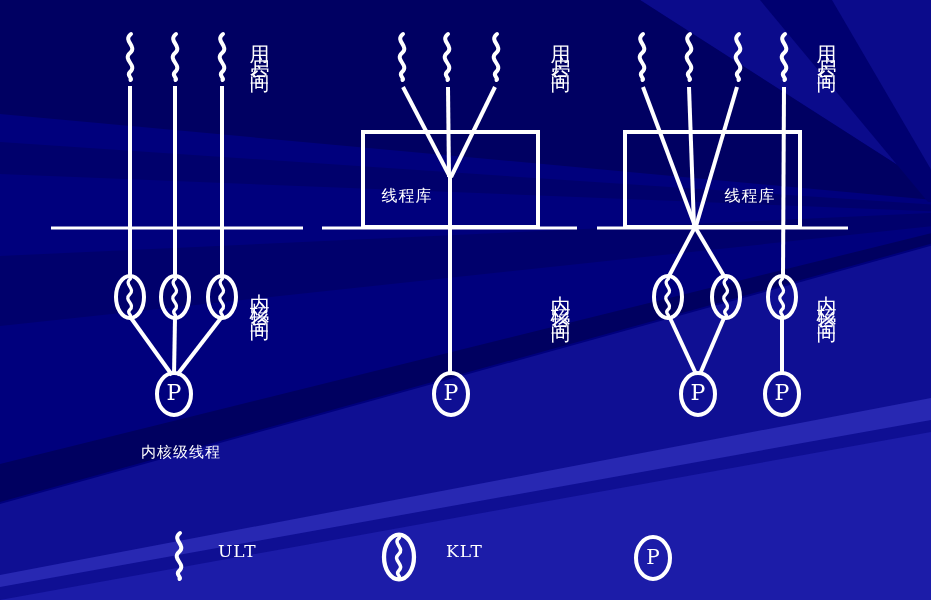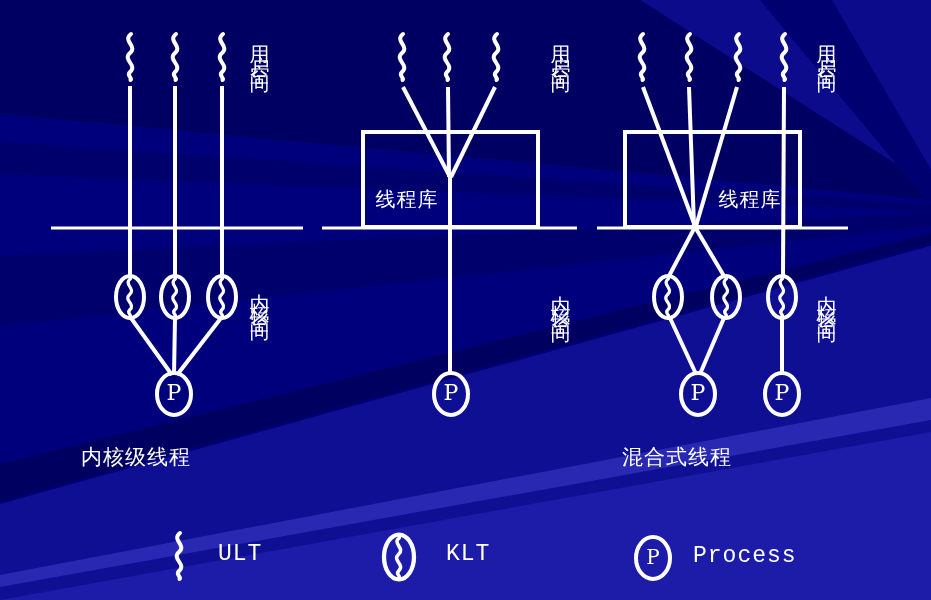--- a/index.html
+++ b/index.html
@@ -8,27 +8,27 @@
     font-family:"DejaVu Serif","Liberation Serif",serif;
     color:#fff;
   }
   .stage svg{position:absolute;left:0;top:0;}
   .txt{position:absolute;color:#fff;white-space:nowrap;}
   .vtext{
     position:absolute;color:#fff;
     writing-mode:vertical-rl;text-orientation:upright;
     font-size:20px;letter-spacing:9px;line-height:20px;
   }
-  .caption{font-size:21px;width:200px;text-align:left;letter-spacing:1px;}
-  .boxlabel{font-size:20px;width:100px;text-align:center;letter-spacing:1px;}
+  .caption{font-size:15px;width:200px;text-align:center;letter-spacing:1px;}
+  .boxlabel{font-size:16px;width:100px;text-align:center;letter-spacing:1px;}
   .pletter{
     position:absolute;font-size:22px;
     transform:translate(-50%,-55%);
   }
-  .legendlabel{font-size:23px;letter-spacing:1px;font-family:Liberation Mono, monospace;}
+  .legendlabel{font-size:17px;letter-spacing:1px;}
 </style>
 </head>
 <body>
 
 <div class="stage">
 
   <svg width="931" height="600" viewBox="0 0 931 600" aria-hidden="true">
     <rect x="0" y="0" width="931" height="600" fill="#00007d"></rect>
     <polygon points="640,0 931,0 931,196 955,202" fill="#0b0b8b"></polygon>
     <polygon points="0,0 640,0 955,202 0,114" fill="#000062"></polygon>
@@ -121,20 +121,18 @@
   <div class="txt boxlabel" style="left:357px;top:186px;">线程库</div>
   <div class="vtext" style="left:551px;top:30px;">用户空间</div>
   <div class="vtext" style="left:551px;top:280px;">内核空间</div>
   <div class="txt pletter" style="left:451px;top:394px;">P</div>
 
   <div class="txt boxlabel" style="left:700px;top:186px;">线程库</div>
   <div class="vtext" style="left:817px;top:30px;">用户空间</div>
   <div class="vtext" style="left:817px;top:280px;">内核空间</div>
   <div class="txt pletter" style="left:698px;top:394px;">P</div>
   <div class="txt pletter" style="left:782px;top:394px;">P</div>
-  <div class="txt caption" style="left:622px;top:443px;">混合式线程</div>
 
   <div class="txt legendlabel" style="left:218px;top:541px;">ULT</div>
   <div class="txt legendlabel" style="left:446px;top:541px;">KLT</div>
-  <div class="txt legendlabel" style="left:693px;top:543px;">Process</div>
   <div class="txt pletter" style="left:653px;top:558px;font-size:20px;">P</div>
 
 </div>
 
 </body></html>

